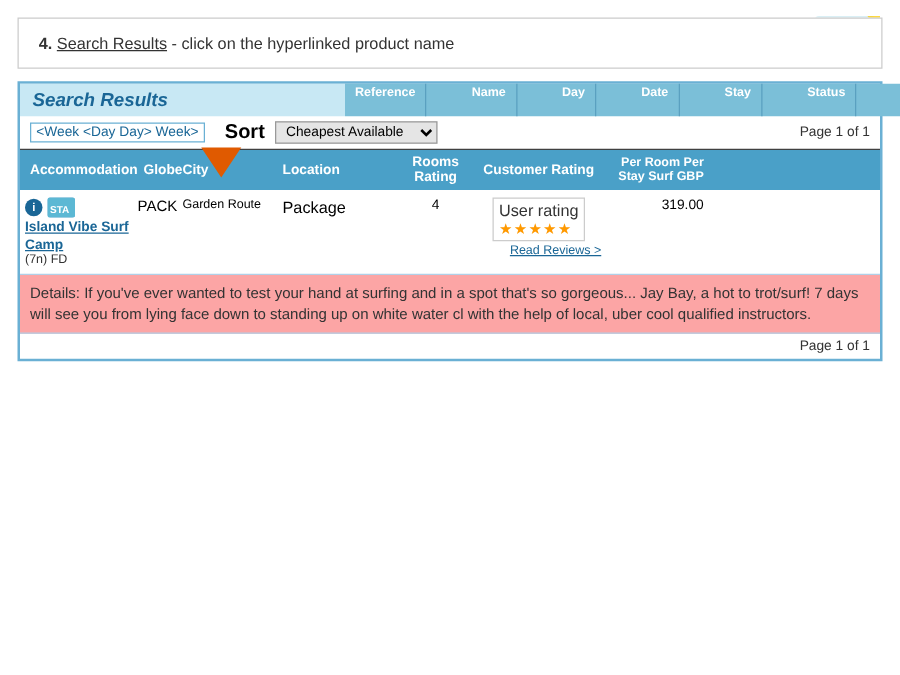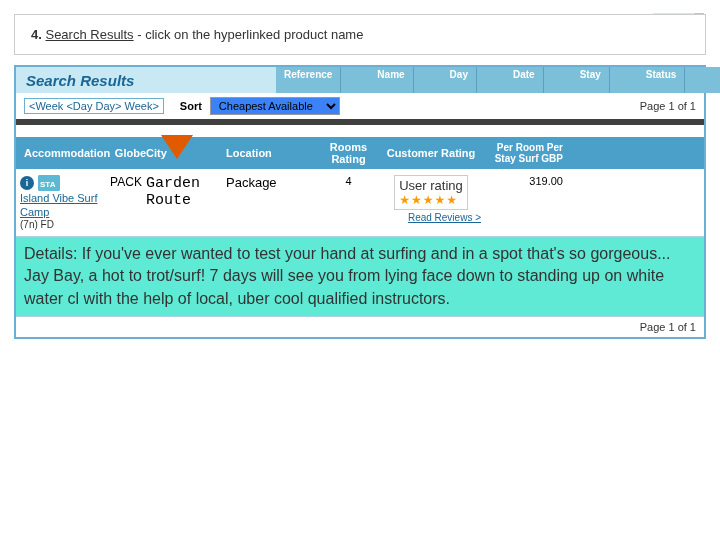--- a/index.html
+++ b/index.html
@@ -54,40 +54,40 @@
       font-weight: bold;
       font-style: italic;
     }
 
     
     .week-row {
       display: flex;
       align-items: center;
       padding: 4px 8px;
       gap: 8px;
-      border-bottom: 6px solid #404040;
+      border-bottom: 1px solid #404040;
       background: #fff;
       font-size: 11px;
     }
     .week-label {
       color: #1a6696;
       font-size: 11px;
       border: 1px solid #6ab0d4;
       padding: 1px 4px;
     }
     .sort-label {
       margin-left: 8px;
       font-weight: bold;
-      font-size: 11px;
+      font-size: 16px;
     }
     .sort-select {
       border: 1px solid #999;
       padding: 1px 4px;
       font-size: 11px;
-      background: #3b82f6;
+      background: #e5e5e5;
       min-width: 130px;
     }
     .page-info {
       margin-left: auto;
       font-size: 11px;
       color: #333;
     }
 
     
     .col-headers {
@@ -110,32 +110,32 @@
     
     .data-row {
       display: flex;
       align-items: flex-start;
       border-bottom: 1px solid #b0d0e8;
       padding: 6px 0;
       background: #fff;
     }
     .cell-accom { width: 90px; padding-left: 4px; }
     .cell-globe { width: 40px; text-align: center; }
-    .cell-city  { width: 80px; font-size: 15px; font-family: Liberation Mono, monospace; }
+    .cell-city  { width: 80px; font-size: 10px; }
     .cell-location { width: 90px; font-size: 13px; }
     .cell-rooms { width: 65px; text-align: center; font-size: 11px; }
     .cell-rating { width: 100px; text-align: center; }
     .cell-price { width: 90px; text-align: right; padding-right: 8px; font-size: 11px; }
 
     .product-name {
       color: #1a6696;
       text-decoration: underline;
       cursor: pointer;
       font-size: 11px;
-      font-weight: normal;
+      font-weight: bold;
     }
     .product-sub {
       font-size: 10px;
       color: #333;
     }
 
     .info-icon {
       display: inline-block;
       width: 14px;
       height: 14px;
@@ -176,23 +176,23 @@
     .read-reviews {
       color: #1a6696;
       font-size: 10px;
       display: block;
       text-align: right;
       margin-top: 2px;
     }
 
     
     .desc-row {
-      background: #5eead4;
+      background: #fca5a5;
       padding: 6px 8px;
-      font-size: 16px;
+      font-size: 12px;
       color: #333;
       border-bottom: 1px solid #b0d0e8;
       line-height: 1.4;
     }
 
     
     .bottom-row {
       padding: 4px 8px;
       text-align: right;
       font-size: 11px;
@@ -265,21 +265,21 @@
 
     <div class="week-row">
       <span class="week-label">&lt;Week &lt;Day Day&gt; Week&gt;</span>
       <span class="sort-label">Sort</span>
       <select class="sort-select">
         <option>Cheapest Available</option>
       </select>
       <span class="page-info">Page 1 of 1</span>
     </div>
 
-    <div style="position:relative;margin-top:12px;">
+    <div style="position:relative;">
 
       <div style="position:absolute; left:145px; top:-2px; z-index:10;">
         <div style="width:0;height:0;border-left:16px solid transparent;border-right:16px solid transparent;border-top:24px solid #e05a00;"></div>
       </div>
 
       <div class="col-headers">
         <div class="col-accom">Accommodation</div>
         <div class="col-globe">Globe</div>
         <div class="col-city">City</div>
         <div class="col-location">Location</div>

